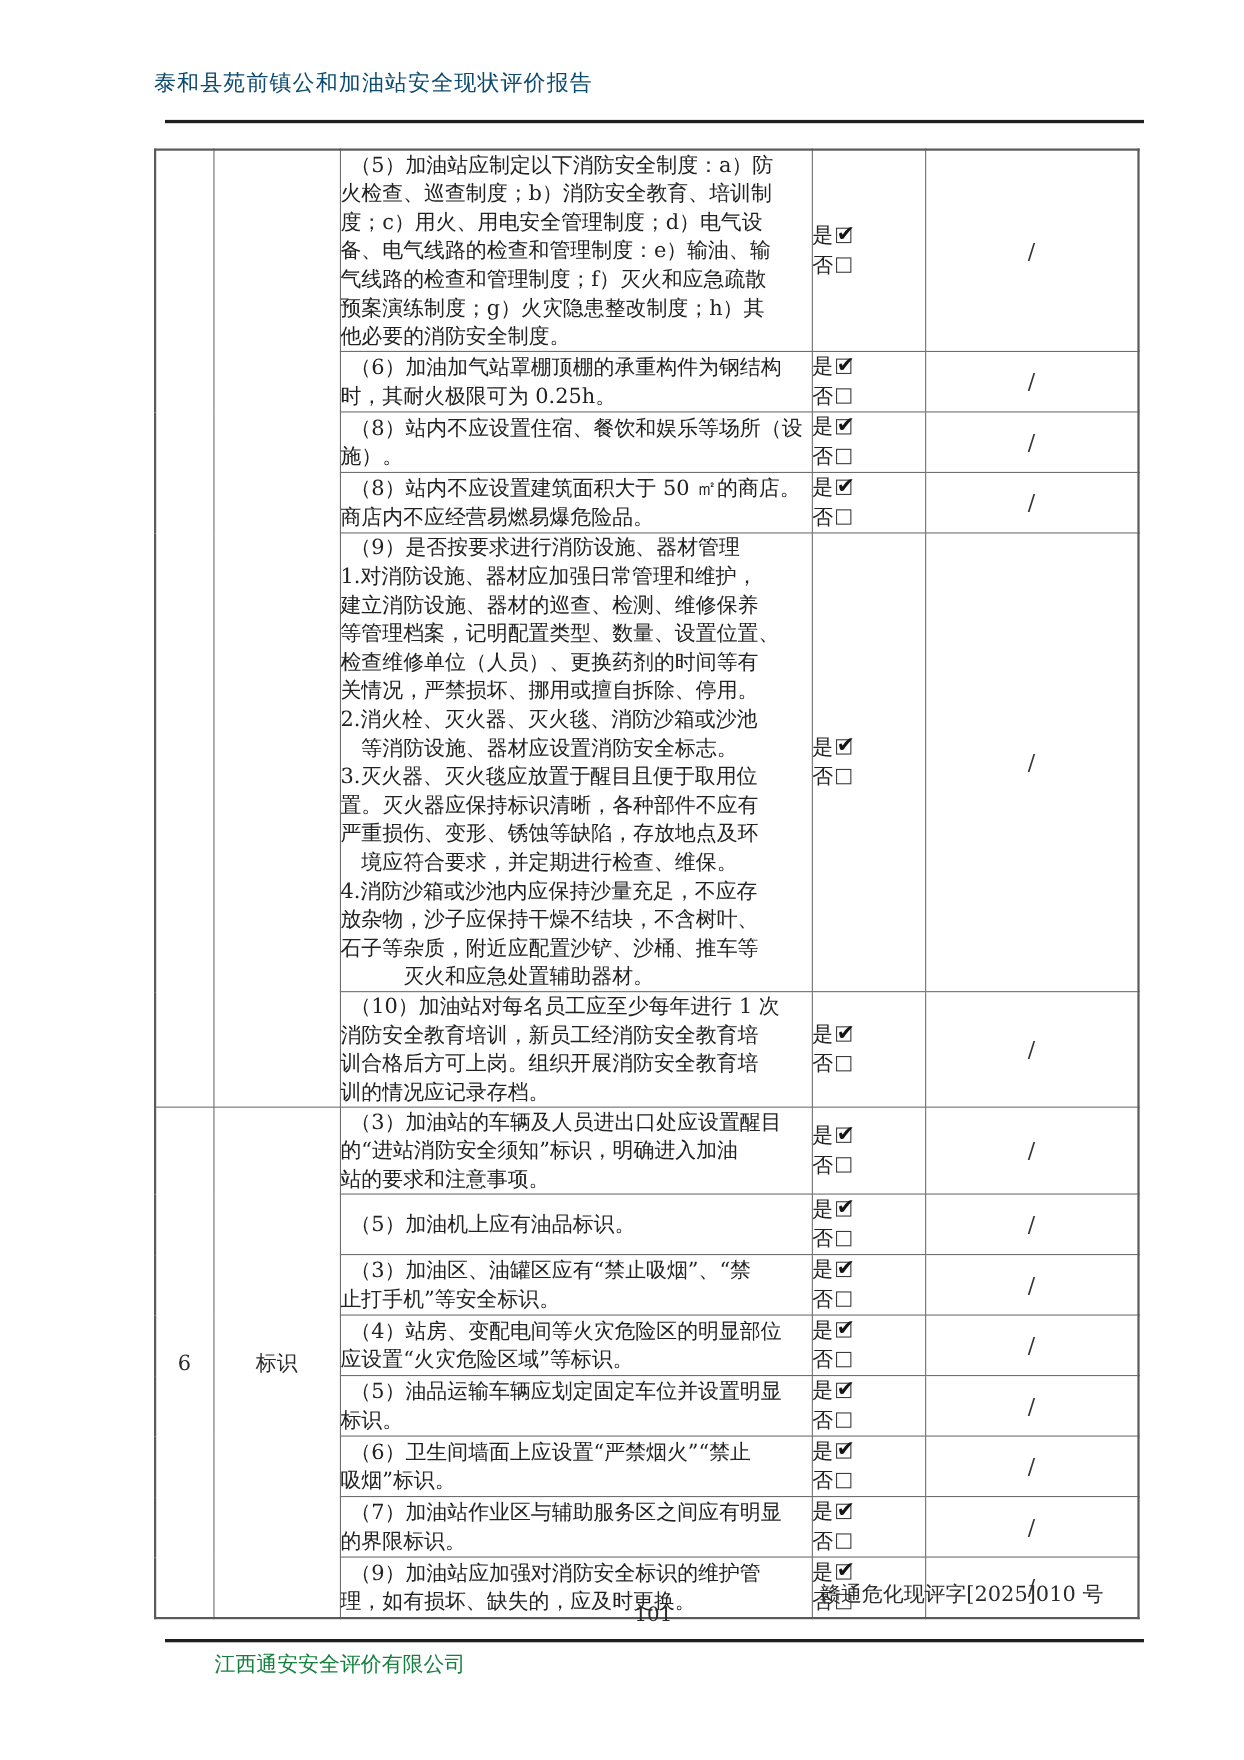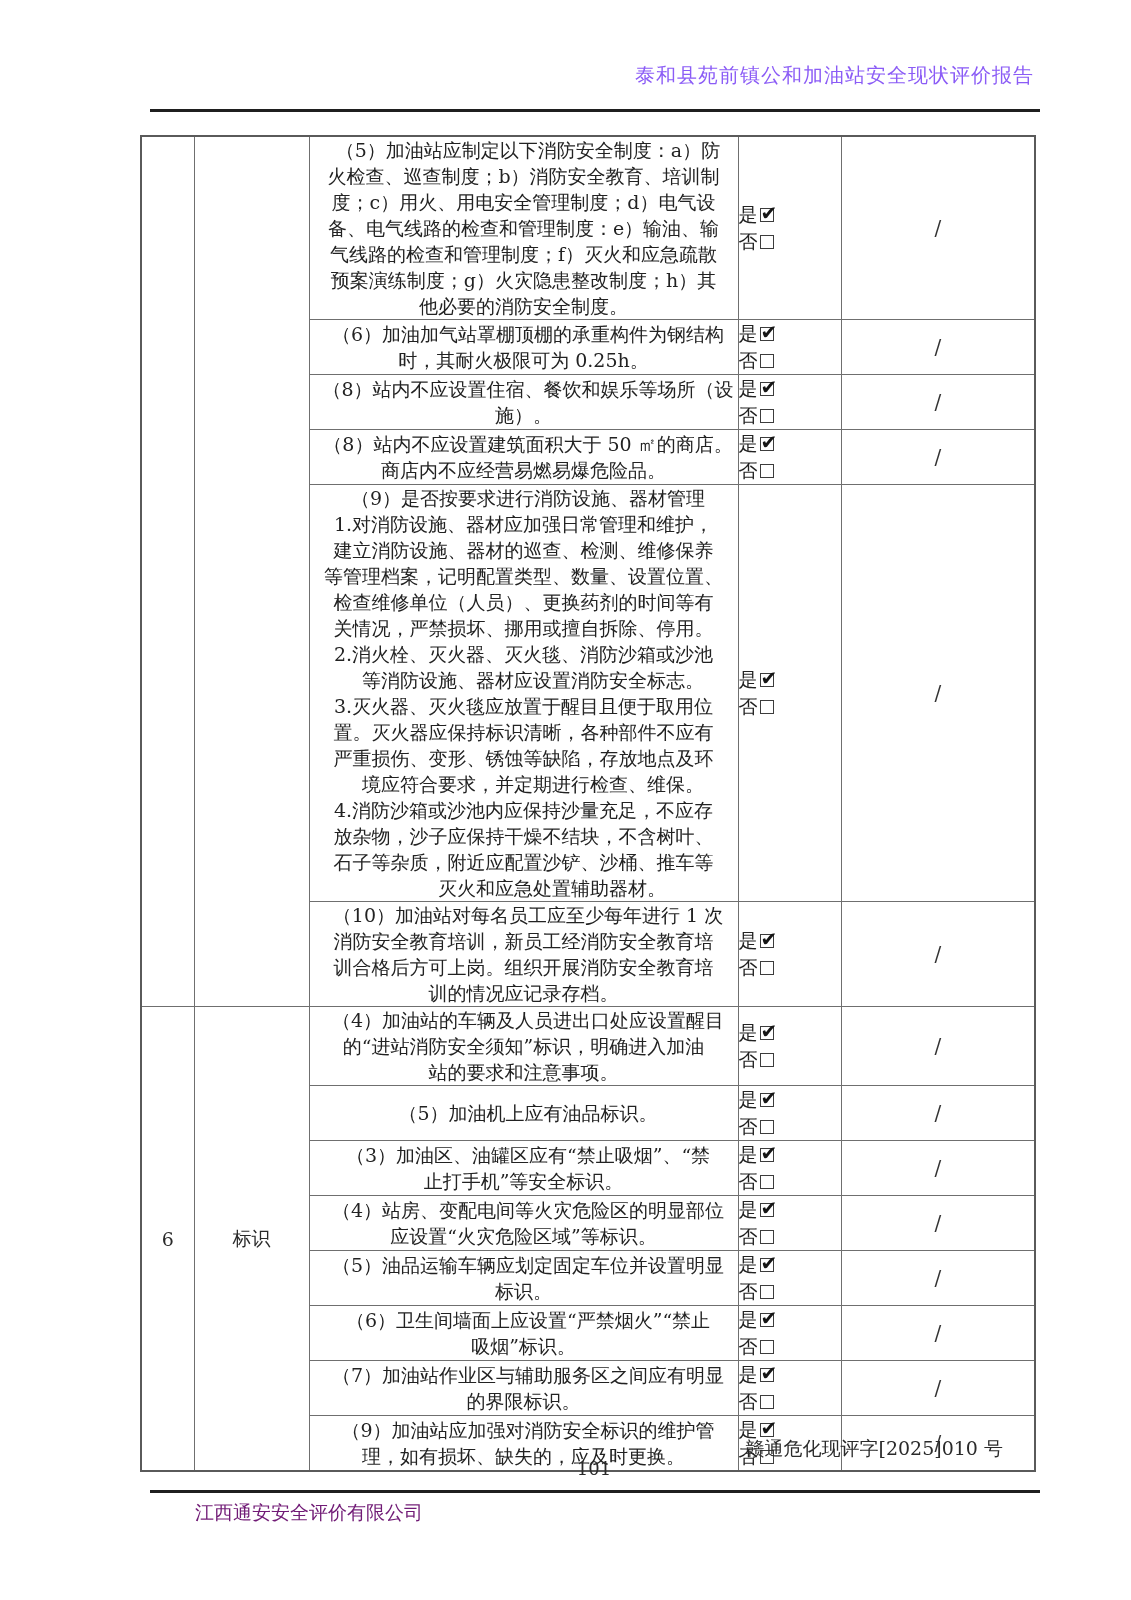--- a/index.html
+++ b/index.html
@@ -7,21 +7,21 @@
     margin: 0; padding: 0;
     width: 1131px; height: 1600px;
     background: #ffffff;
     font-family: "DejaVu Serif", "Liberation Serif", serif;
     color: #1e1e1e;
   }
   .page { position: relative; width: 1131px; height: 1600px; overflow: hidden; }
 
   .page-title {
     position: absolute; top: 62px; left: 140px; width: 894px;
-    text-align: right; font-size: 20px; letter-spacing: 1px; color: #8b5cf6;
+    text-align: left; font-size: 20px; letter-spacing: 1px; color: #0c4a6e;
   }
   .header-rule {
     position: absolute; top: 109px; left: 150px; width: 890px; height: 3px;
     background: #1f1f1f;
   }
 
   table.checklist {
     position: absolute; top: 135px; left: 140px; width: 894px;
     border-collapse: collapse; table-layout: fixed;
     font-size: 19px; color: #222;
@@ -34,21 +34,21 @@
   table.checklist { border: 2px solid #5a5a5a; }
 
   td.cell-num, td.cell-cat {
     text-align: center; font-size: 19px; color: #2a2a2a;
   }
   td.cell-content {
     white-space: pre-wrap;
     line-height: 26px;
     padding: 2px 3px 2px 9px;
     text-indent: 9px;
-    text-align: center;
+    text-align: left;
   }
   td.cell-check { padding-left: 15px; }
   .cb-line { height: 27px; line-height: 27px; white-space: nowrap; }
   .cb-box {
     display: inline-block; width: 14px; height: 14px;
     border: 1.5px solid #3c3c3c; margin-left: 2px;
     vertical-align: -1px; position: relative; background: #fff;
   }
   .cb-box.checked::after {
     content: "\2714";
@@ -61,21 +61,21 @@
   .page-number {
     position: absolute; top: 1458px; left: 140px; width: 894px;
     text-align: center; font-size: 18px; color: #2a2a2a; padding-left: 14px;
   }
   .footer-rule {
     position: absolute; top: 1490px; left: 150px; width: 890px; height: 3px;
     background: #1f1f1f;
   }
   .footer-company {
     position: absolute; top: 1500px; left: 195px;
-    font-size: 19px; color: #701a75;
+    font-size: 19px; color: #15803d;
   }
   .footer-docnum {
     position: absolute; top: 1436px; right: 128px;
     font-size: 19px; color: #2a2a2a;
   }
 </style>
 </head>
 <body>
 
 <div class="page">
@@ -165,21 +165,21 @@
 训的情况应记录存档。</td>
           <td class="cell-check">
             <div class="cb-line"><span>是</span><span class="cb-box checked"></span></div>
             <div class="cb-line"><span>否</span><span class="cb-box"></span></div>
           </td>
           <td class="cell-remark">/</td>
         </tr>
         <tr>
           <td class="cell-num" rowspan="8">6</td>
           <td class="cell-cat" rowspan="8">标识</td>
-          <td class="cell-content">（4）加油站的车辆及人员进出口处应设置醒目
+          <td class="cell-content">（3）加油站的车辆及人员进出口处应设置醒目
 的“进站消防安全须知”标识，明确进入加油
 站的要求和注意事项。</td>
           <td class="cell-check">
             <div class="cb-line"><span>是</span><span class="cb-box checked"></span></div>
             <div class="cb-line"><span>否</span><span class="cb-box"></span></div>
           </td>
           <td class="cell-remark">/</td>
         </tr>
         <tr>
           <td class="cell-content">（5）加油机上应有油品标识。</td>

